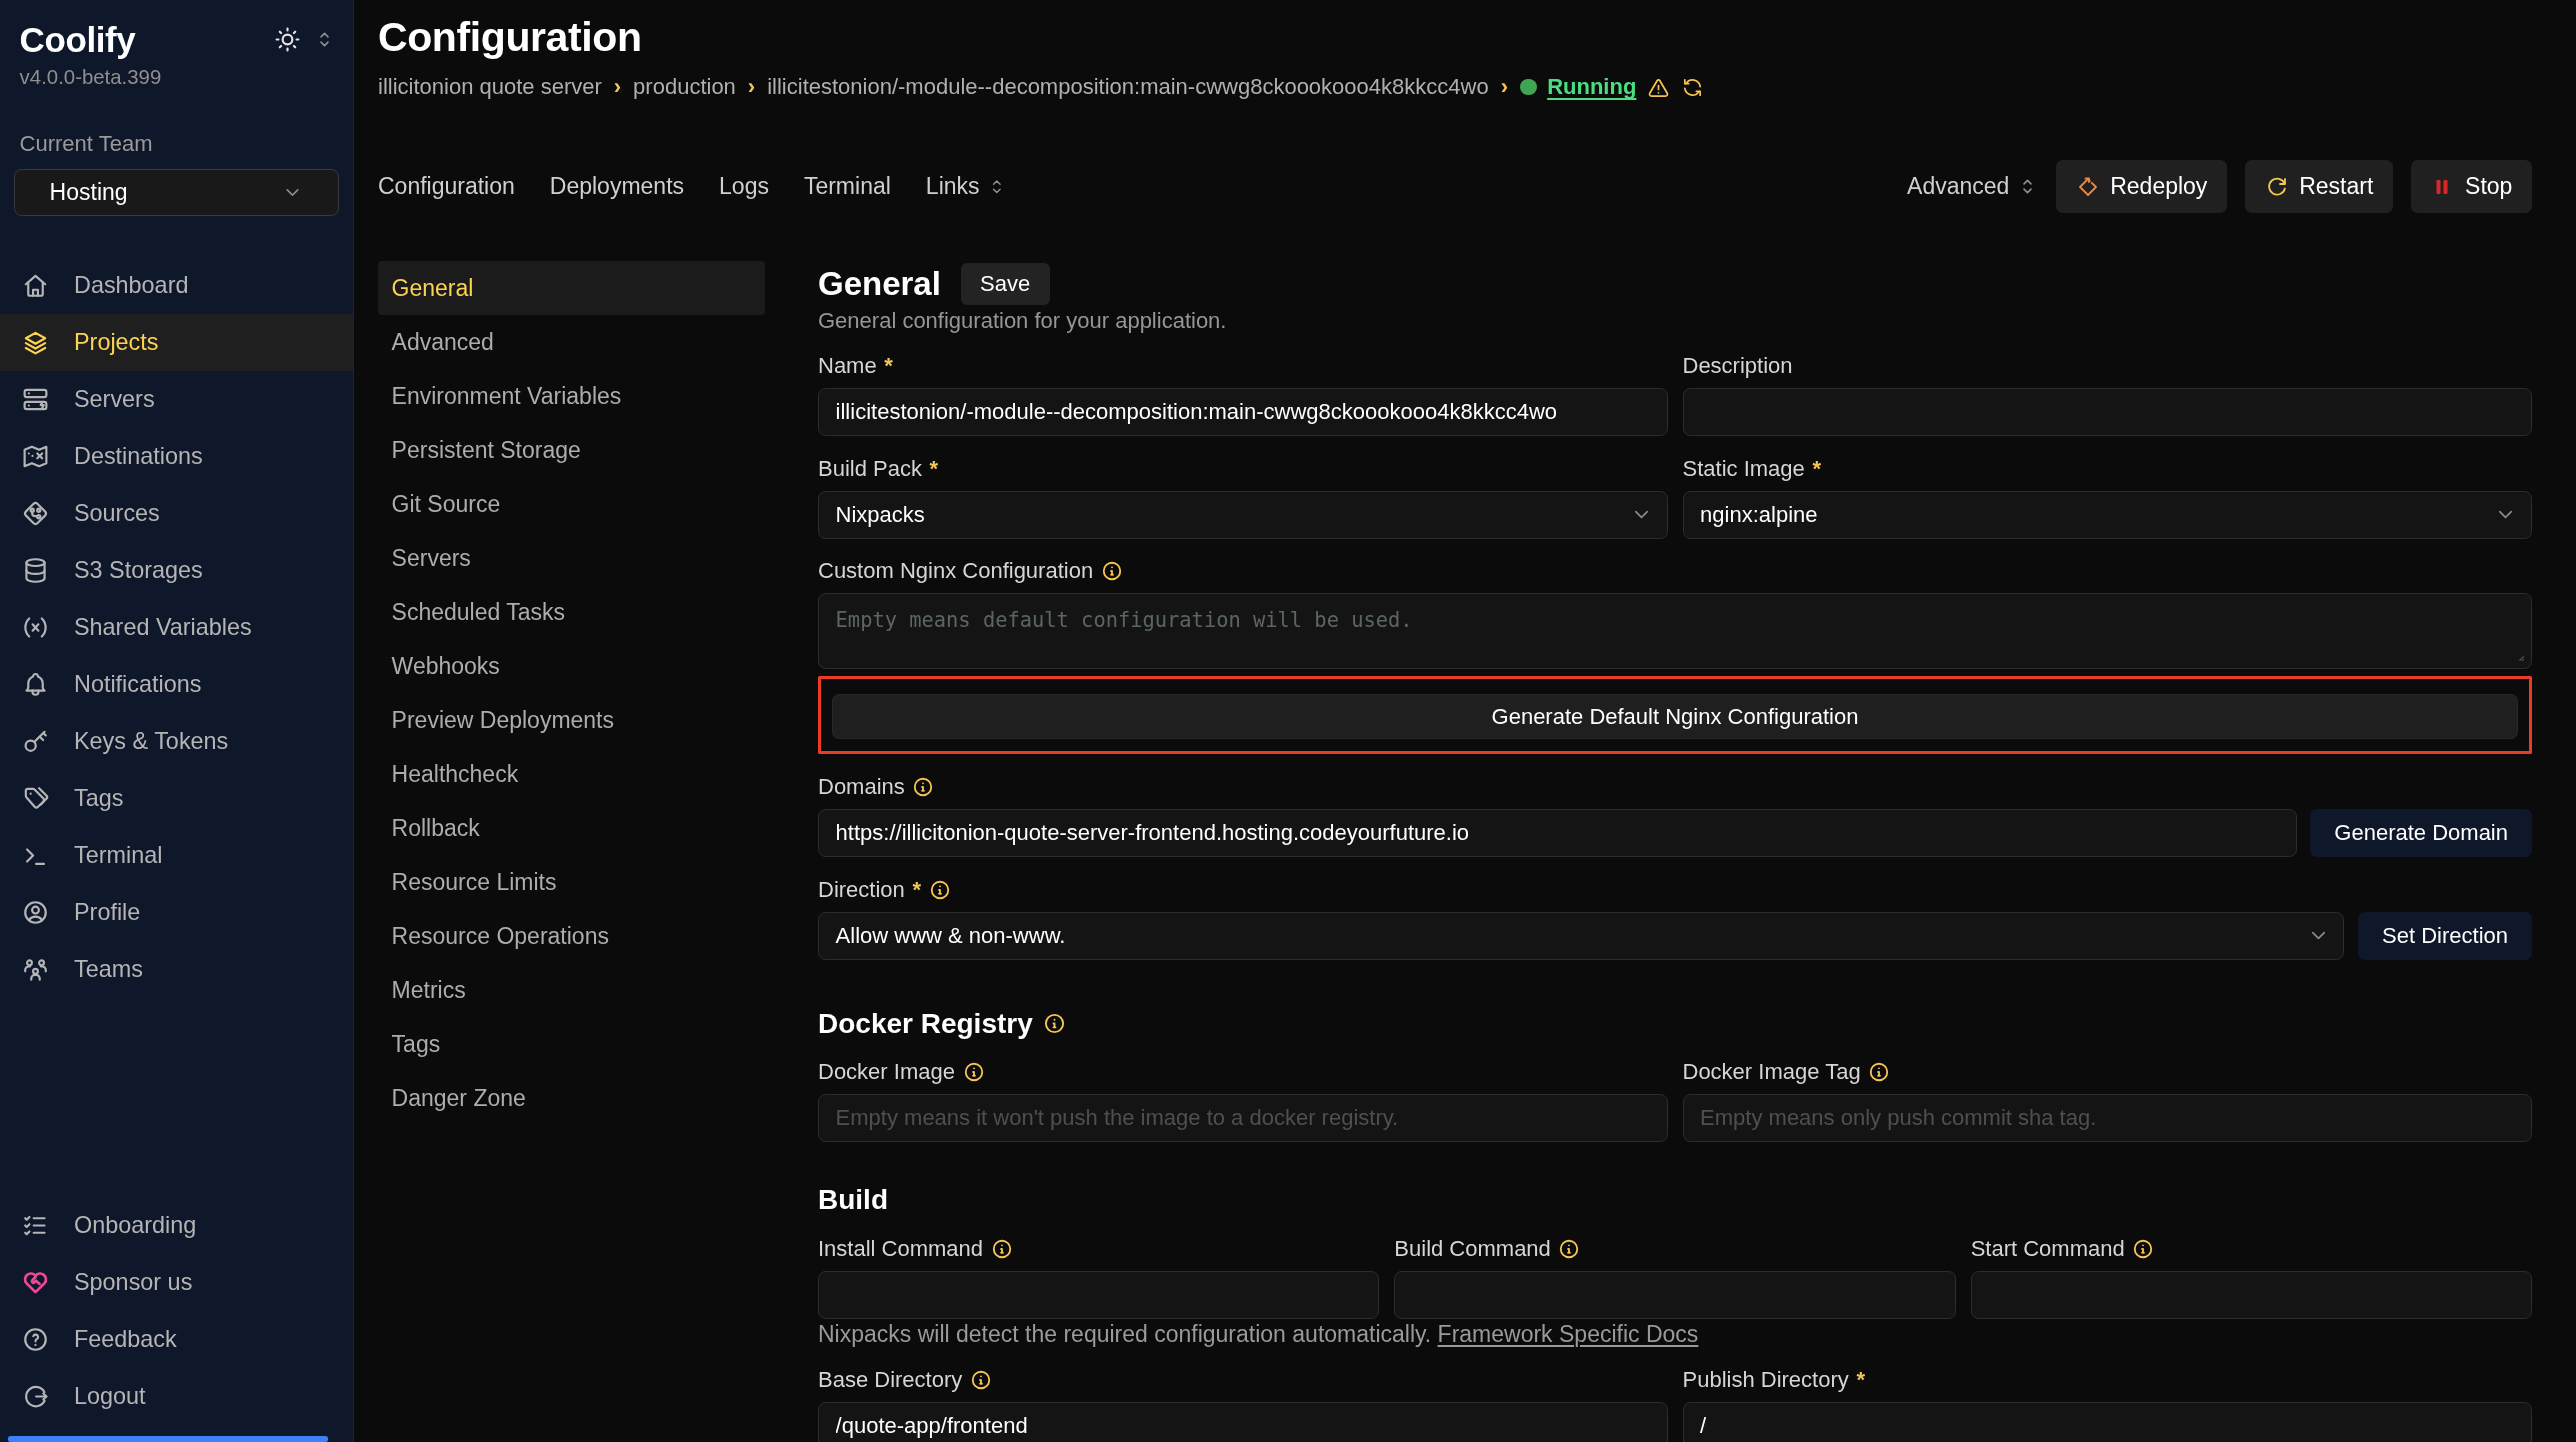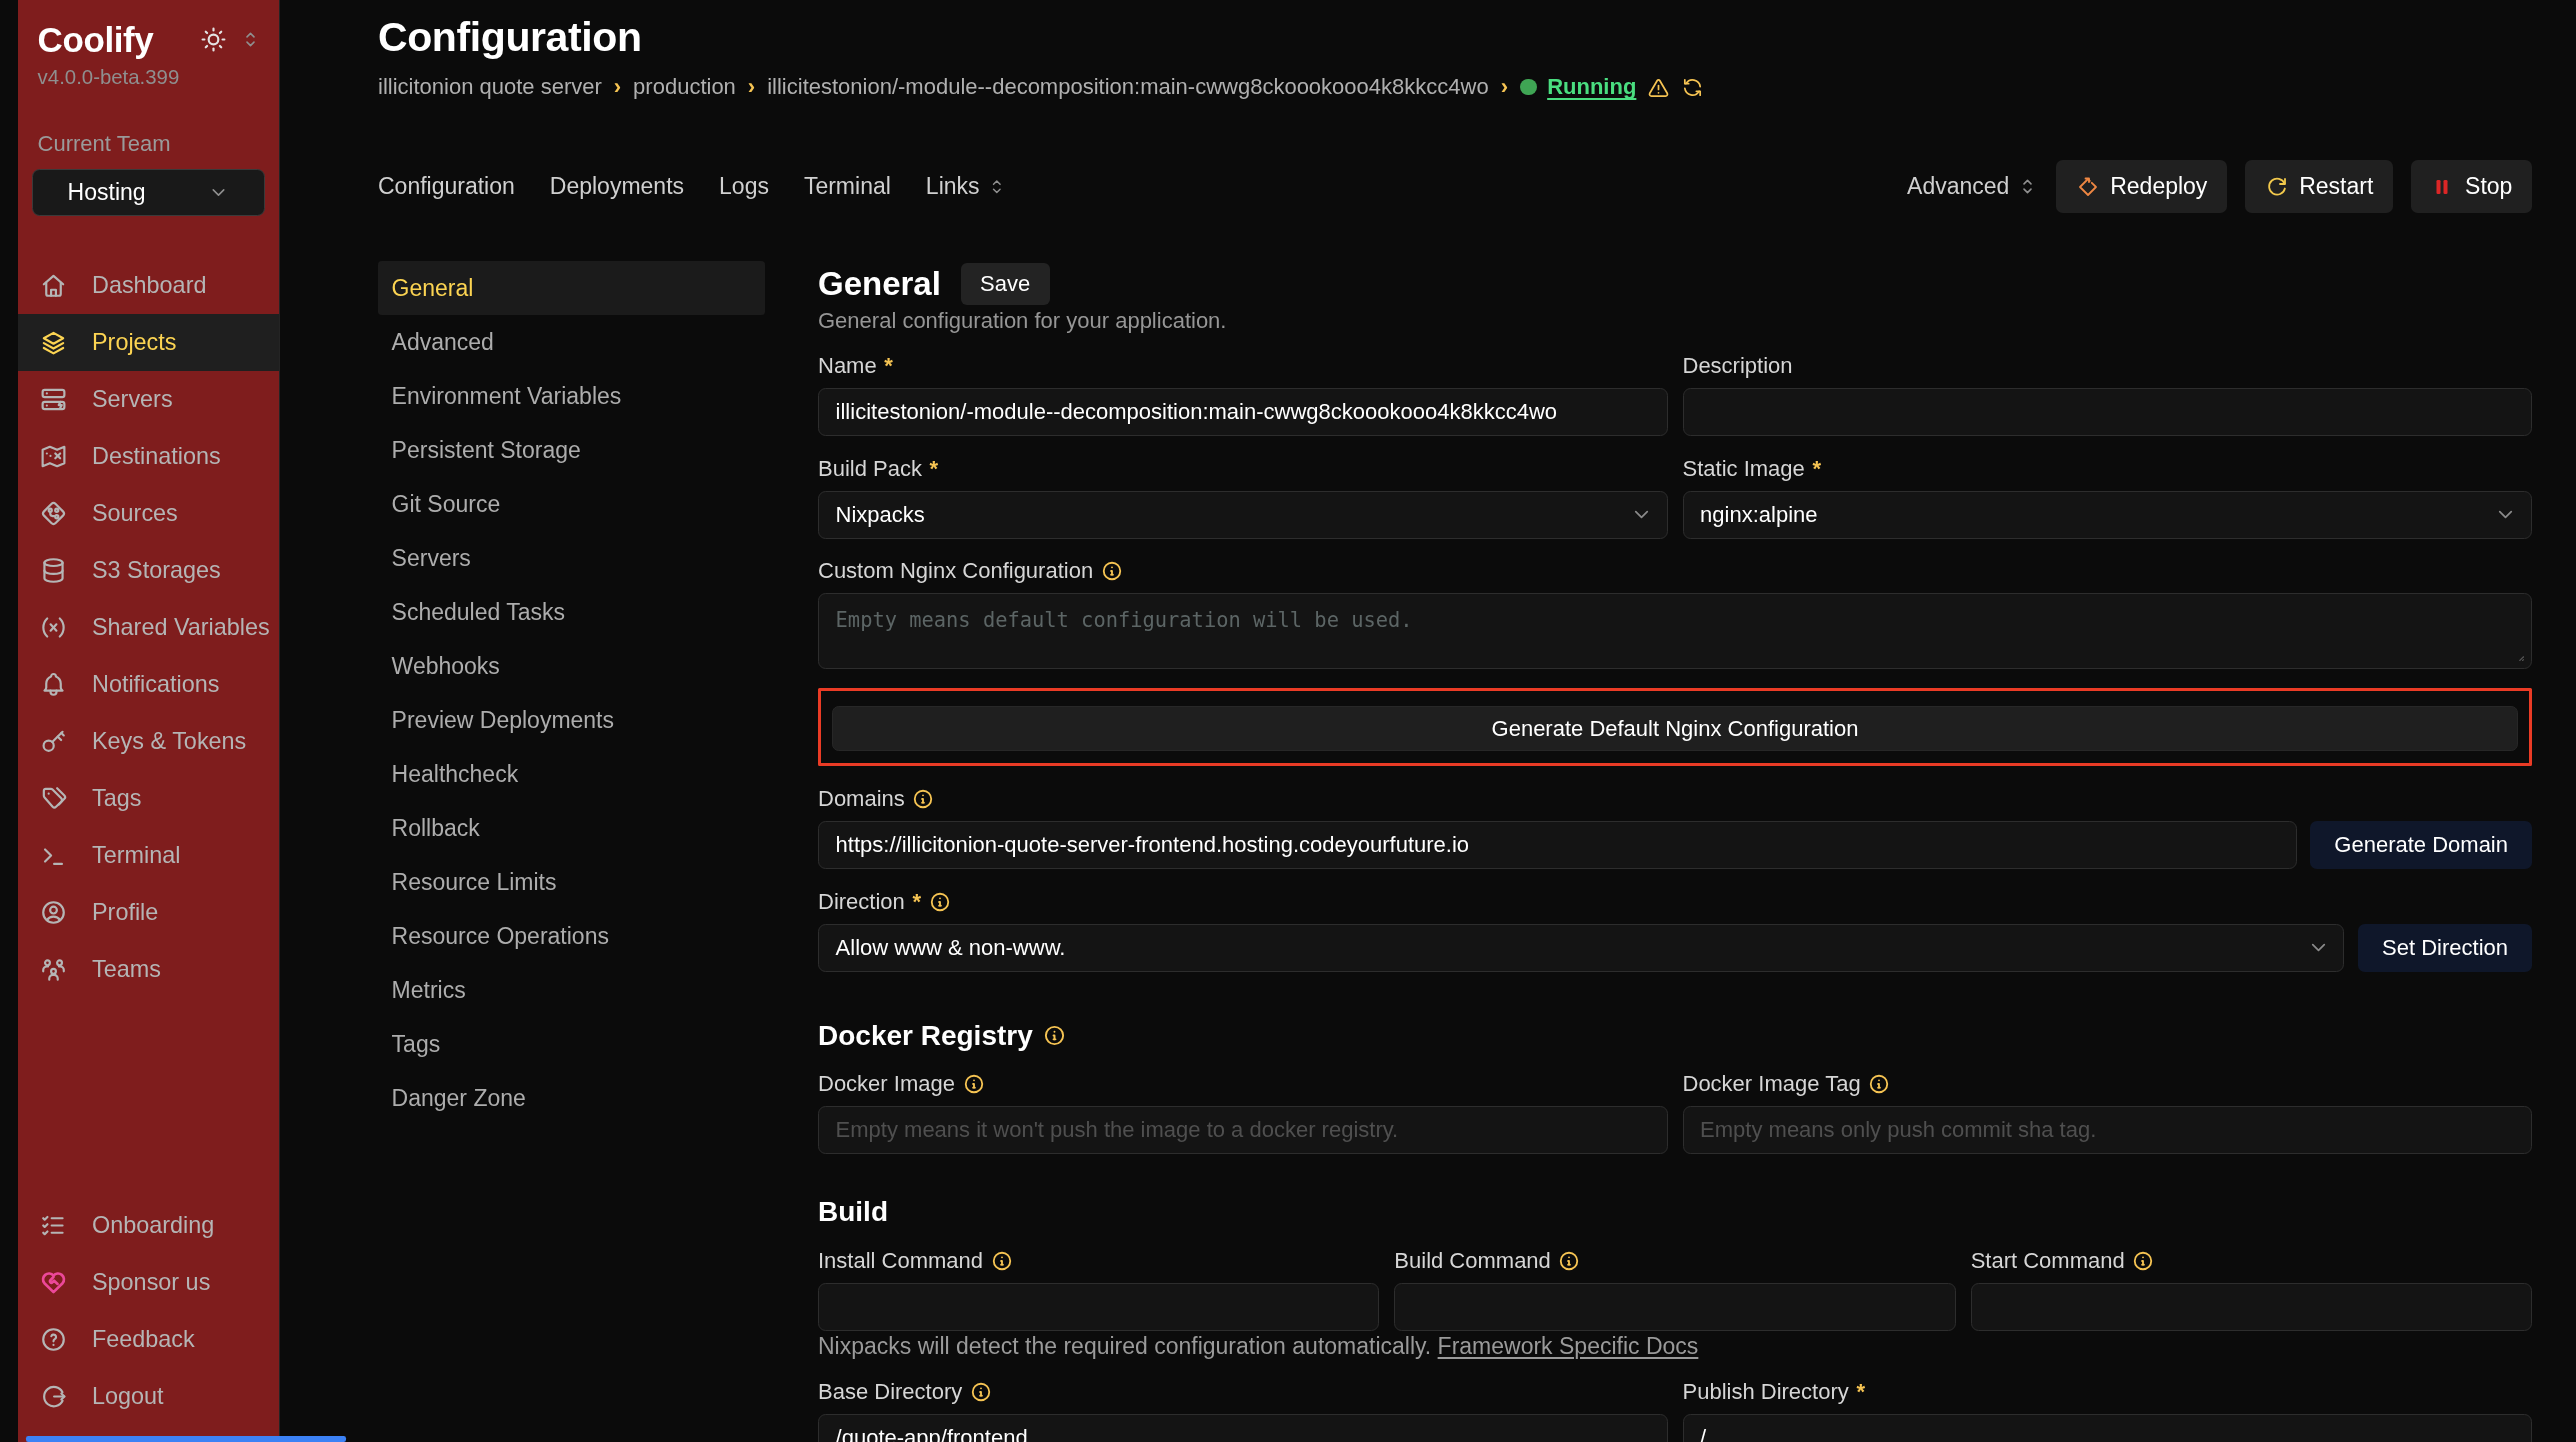--- a/index.html
+++ b/index.html
@@ -5,21 +5,21 @@
   *{box-sizing:border-box;margin:0;padding:0}
   html,body{width:2576px;height:1443px;overflow:hidden}
   body{background:#0b0b0b;color:#fff;font-family:"Liberation Sans",sans-serif}
   .icon{display:inline-flex;flex-shrink:0}
   .icon svg{width:100%;height:100%}
   .i26{width:19.6px;height:19.6px}.i28{width:21px;height:21px}.i29{width:22px;height:22px}
   .i30{width:23px;height:23px}.i32{width:24px;height:24px}.i38{width:29px;height:29px}
   .dim{color:#8f8f8f}.yellow{color:#f6c453}.yellow2{color:#f2c94c}.orange{color:#ef8743}.red{color:#dc2626}
 
   
-  .sidebar{position:absolute;left:18px;top:0;width:262px;height:1443px;border-right:0.8px solid #242424;background:#7f1d1d}
+  .sidebar{position:absolute;left:0;top:0;width:354px;height:1443px;border-right:0.8px solid #242424;background:#0f172a}
   .logo-row{display:flex;align-items:center;padding:19.6px 18px 0 19.6px;gap:16.6px}
   .logo{font-size:35px;font-weight:700;letter-spacing:-0.4px}
   .logo-icons{margin-left:auto;display:flex;align-items:center;gap:12px;color:#e3e3e3}
   .version{padding:6px 19.6px 0;font-size:20.4px;color:#8f8f8f}
   .team-label{margin:42px 19.6px 0;font-size:22px;color:#9a9a9a}
   .team-select{margin:12px 13.6px 0;height:47px;background:#191919;border:0.8px solid #3a3a3a;border-radius:7.6px;display:flex;align-items:center;padding:0 35px;font-size:23px;cursor:pointer}
   .team-select .chev{margin-left:auto}
   .side-nav{margin-top:41px}
   .side-item{display:flex;align-items:center;height:57px;padding-left:21px;gap:24px;font-size:23.4px;color:#b5b5b5;cursor:pointer}
   .side-item .icon{color:inherit}
@@ -62,21 +62,21 @@
   .flabel{display:flex;align-items:center;gap:7.6px;font-size:22px;color:#d6d6d6;margin:19.6px 0 9px}
   .req{color:#f6c453;font-weight:700}
   .input{width:100%;height:48px;background:#141414;border:0.8px solid #2d2d2d;border-radius:7.6px;padding:0 16.6px;font-size:22px;color:#fff;font-family:inherit;outline:none}
   .input::placeholder{color:#4f4f4f}
   .select{position:relative;display:flex;align-items:center;height:48px;background:#141414;border:0.8px solid #2d2d2d;border-radius:7.6px;padding:0 45px 0 16.6px;font-size:22px;color:#fff;cursor:pointer;white-space:nowrap;overflow:hidden}
   .select .chev{position:absolute;right:13.6px;color:#8a8a8a}
   .ta-wrap{position:relative}
   .textarea{width:100%;height:76px;background:#141414;border:0.8px solid #2d2d2d;border-radius:7.6px;padding:13.6px 16.6px;font-family:"DejaVu Sans Mono",monospace;font-size:20.4px;color:#ddd;resize:none;outline:none;display:block}
   .textarea::placeholder{color:#5c6565}
   .ta-handle{position:absolute;right:6px;bottom:6px;width:15px;height:15px;color:#555;cursor:nwse-resize}
-  .redbox{margin-top:19px;border:3.8px solid #ea3b25;padding:15px 10.6px 12px;border-radius:1.5px}
+  .redbox{margin-top:7px;border:3.8px solid #ea3b25;padding:15px 10.6px 12px;border-radius:1.5px}
   .genbtn{width:100%;height:45px;background:#1f1f1f;border:0.8px solid #272727;border-radius:6.8px;display:flex;align-items:center;justify-content:center;font-size:22px;color:#fff;font-family:inherit;cursor:pointer}
   .row-flex{display:flex;gap:13.6px;align-items:stretch}
   .grow{flex:1;min-width:0}
   .side-btn{flex-shrink:0;height:48px;background:#0f172a;border:none;border-radius:6.8px;display:flex;align-items:center;justify-content:center;padding:0 24px;font-size:22px;color:#fff;font-family:inherit;cursor:pointer}
   .section-title{display:flex;align-items:center;gap:10.6px;font-size:28px;font-weight:700;margin-top:48px}
   .section-title.tight{margin-top:42px}
   .note{margin-top:2px;font-size:23px;color:#9a9a9a}
   .note a{color:#9a9a9a;text-decoration:underline;text-underline-offset:3px;cursor:pointer}
 </style>
 </head>

